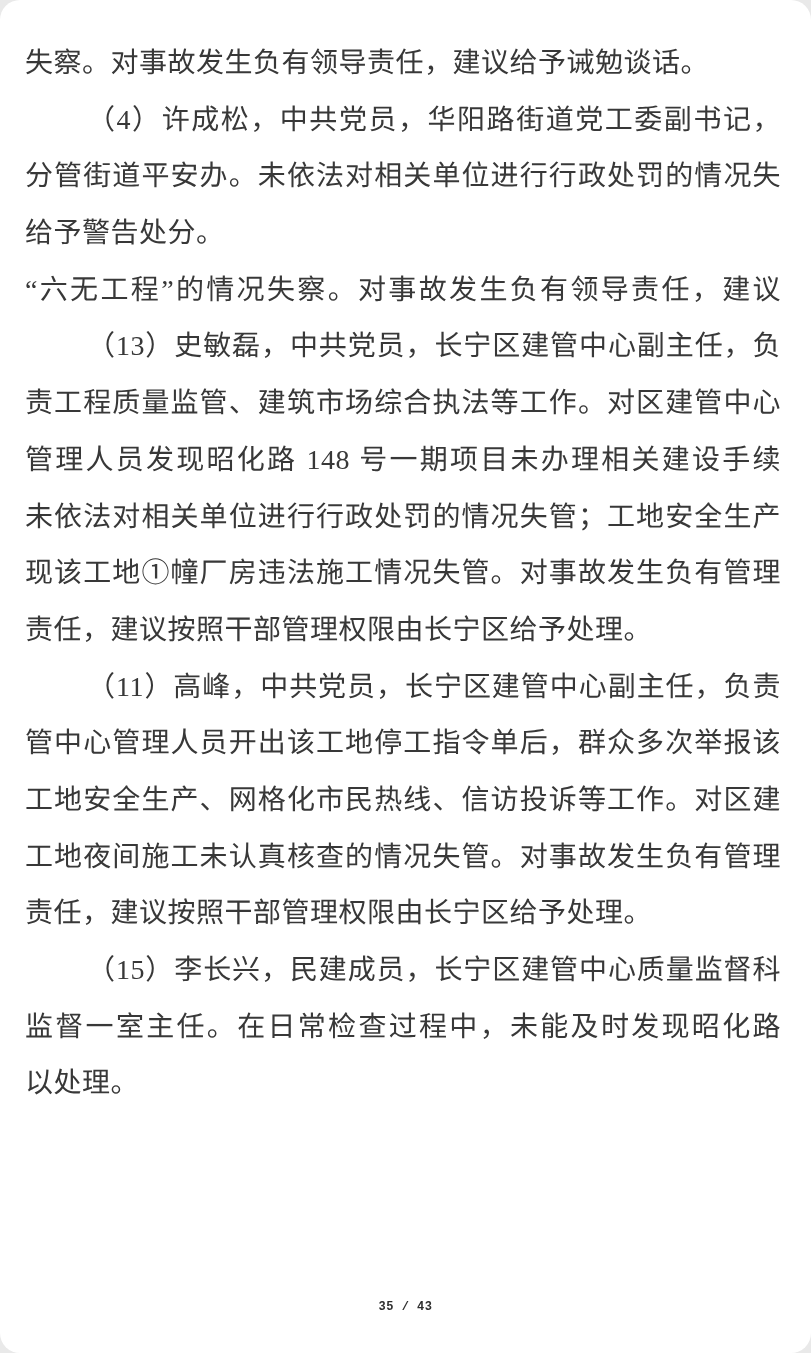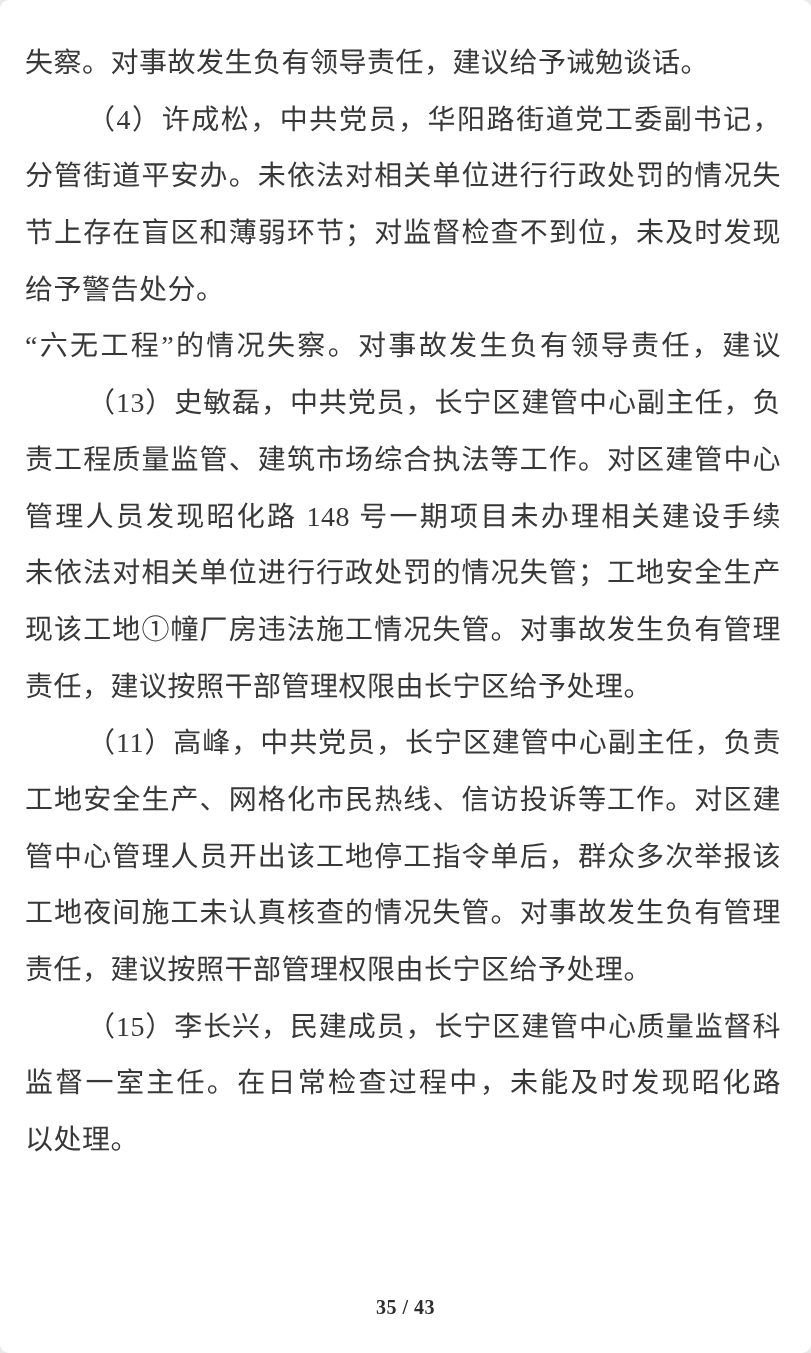--- a/index.html
+++ b/index.html
@@ -5,21 +5,21 @@
   html, body {
     margin: 0;
     padding: 0;
     background: #e9e9e9;
   }
   .page {
     position: relative;
     width: 811px;
     height: 1353px;
     background: #ffffff;
-    border-radius: 9px;
+    border-radius: 20px;
     overflow: hidden;
     font-family: "Liberation Serif", serif;
   }
   .doc-body {
     position: absolute;
     left: 25px;
     top: 35px;
     width: 756px;
     color: #383838;
   }
@@ -40,54 +40,53 @@
     text-align-last: left;
   }
   .page-footer {
     position: absolute;
     left: 0;
     top: 1292px;
     width: 811px;
     height: 30px;
     line-height: 30px;
     text-align: center;
-    font-family: Liberation Serif, serif;
+    font-family: Liberation Mono, monospace;
     font-weight: 700;
-    font-size: 20px;
+    font-size: 12px;
     color: #2e2e2e;
     letter-spacing: 0.5px;
   }
 </style>
 </head>
 <body>
 
 <div class="page">
   <div class="doc-body">
       <div>
         <div class="text-line line-last">失察。对事故发生负有领导责任，建议给予诫勉谈话。</div>
       </div>
       <div>
         <div class="text-line first-indent">（4）许成松，中共党员，华阳路街道党工委副书记，</div>
         <div class="text-line">分管街道平安办。未依法对相关单位进行行政处罚的情况失管</div>
-        <div class="text-line">节上存在盲区和薄弱环节；对监督检查不到位，未及时发现</div>
         <div class="text-line line-last">给予警告处分。</div>
         <div class="text-line">“六无工程”的情况失察。对事故发生负有领导责任，建议</div>
       </div>
       <div>
         <div class="text-line first-indent">（13）史敏磊，中共党员，长宁区建管中心副主任，负</div>
         <div class="text-line">责工程质量监管、建筑市场综合执法等工作。对区建管中心</div>
         <div class="text-line">管理人员发现昭化路 148 号一期项目未办理相关建设手续后，</div>
         <div class="text-line">未依法对相关单位进行行政处罚的情况失管；工地安全生产</div>
         <div class="text-line">现该工地①幢厂房违法施工情况失管。对事故发生负有管理</div>
         <div class="text-line line-last">责任，建议按照干部管理权限由长宁区给予处理。</div>
       </div>
       <div>
         <div class="text-line first-indent">（11）高峰，中共党员，长宁区建管中心副主任，负责</div>
+        <div class="text-line">管中心管理人员开出该工地停工指令单后，群众多次举报该</div>
         <div class="text-line">工地安全生产、网格化市民热线、信访投诉等工作。对区建</div>
-        <div class="text-line">管中心管理人员开出该工地停工指令单后，群众多次举报该</div>
         <div class="text-line">工地夜间施工未认真核查的情况失管。对事故发生负有管理</div>
         <div class="text-line line-last">责任，建议按照干部管理权限由长宁区给予处理。</div>
       </div>
       <div>
         <div class="text-line first-indent">（15）李长兴，民建成员，长宁区建管中心质量监督科</div>
         <div class="text-line">监督一室主任。在日常检查过程中，未能及时发现昭化路 148</div>
         <div class="text-line line-last">以处理。</div>
       </div>
     </div>
   <div class="page-footer">

